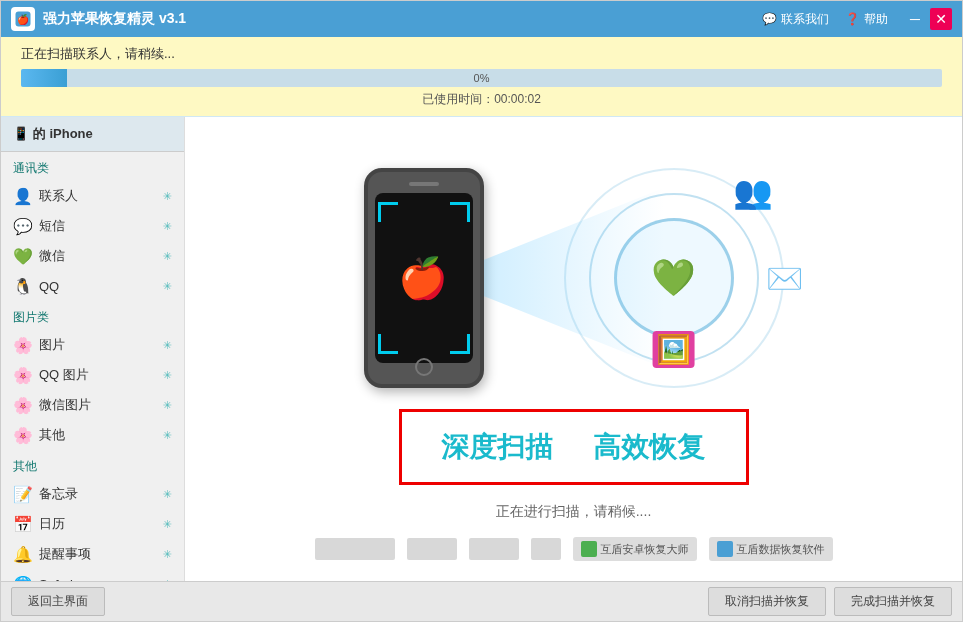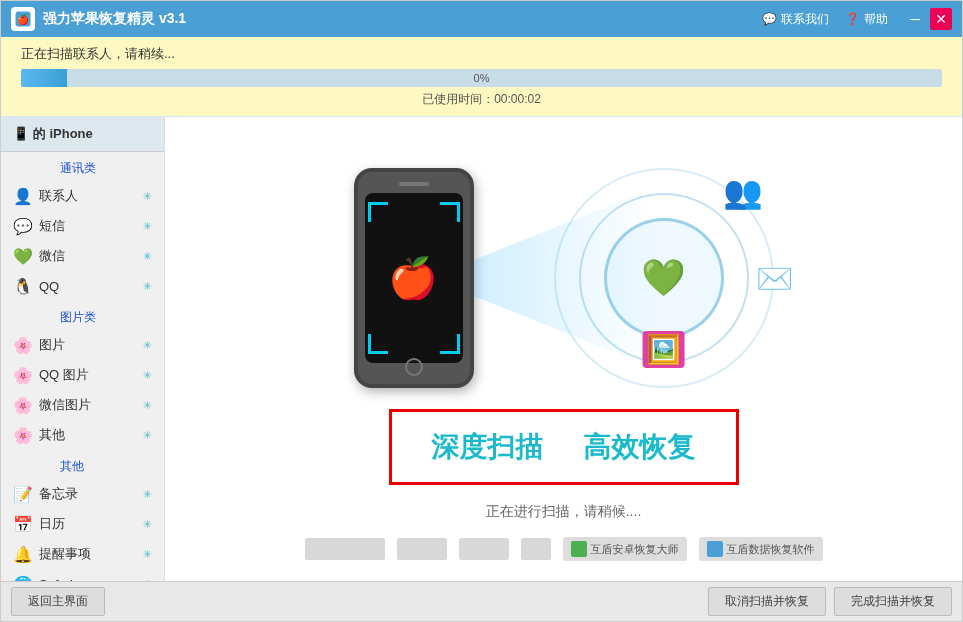--- a/index.html
+++ b/index.html
@@ -24,23 +24,23 @@
     .scan-text { font-size: 13px; color: #333; margin-bottom: 6px; }
     .progress-outer { background: #c8dde8; height: 18px; border-radius: 2px; position: relative; overflow: hidden; }
     .progress-inner { width: 5%; height: 100%; background: linear-gradient(to right, #5bb8f0, #3a9fd4); }
     .progress-label { position: absolute; left: 50%; top: 50%; transform: translate(-50%, -50%); font-size: 11px; color: #555; }
     .time-text { font-size: 12px; color: #555; text-align: center; margin-top: 4px; }
 
     
     .main { display: flex; flex: 1; overflow: hidden; }
 
     
-    .sidebar { width: 164px; background: #f0f0f0; border-right: 1px solid #ddd; display: flex; flex-direction: column; flex-shrink: 0; overflow-y: auto; }
+    .sidebar { width: 184px; background: #f0f0f0; border-right: 1px solid #ddd; display: flex; flex-direction: column; flex-shrink: 0; overflow-y: auto; }
     .device-label { background: #dde8ee; padding: 8px 12px; font-size: 13px; color: #333; font-weight: bold; border-bottom: 1px solid #ccc; }
-    .sidebar-section-title { font-size: 12px; color: #1d4ed8; padding: 8px 12px 4px; background: #f0f0f0; margin-left: 47px; }
+    .sidebar-section-title { font-size: 12px; color: #0f766e; padding: 8px 12px 4px; background: #f0f0f0; }
     .sidebar-item { display: flex; align-items: center; gap: 6px; padding: 5px 12px; cursor: pointer; font-size: 13px; color: #333; }
     .sidebar-item-icon { width: 20px; height: 20px; flex-shrink: 0; display: flex; align-items: center; justify-content: center; font-size: 16px; }
     .sidebar-item-label { flex: 1; }
     .sidebar-item-spin { color: #5bb; font-size: 11px; }
 
     
     .content { flex: 1; display: flex; flex-direction: column; align-items: center; background: #fff; padding: 20px; overflow: hidden; }
 
     
     .illustration { flex: 1; display: flex; align-items: center; justify-content: center; position: relative; width: 100%; }

